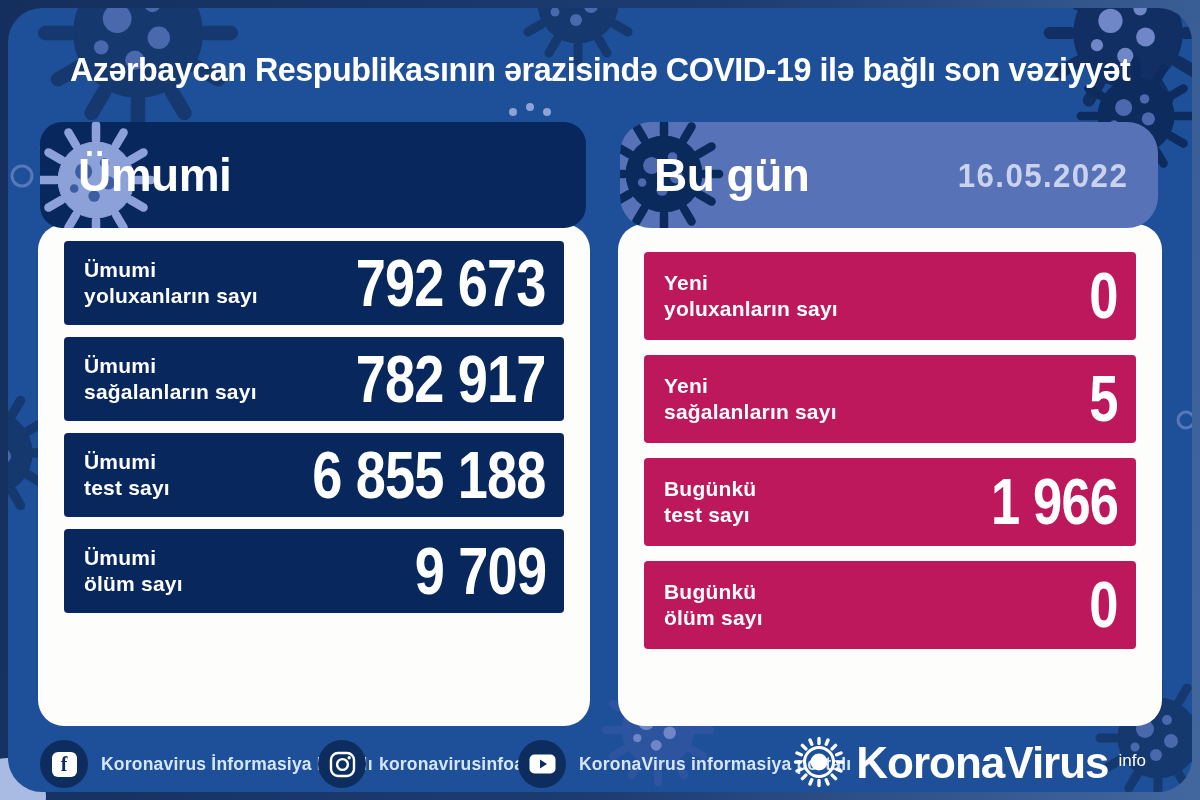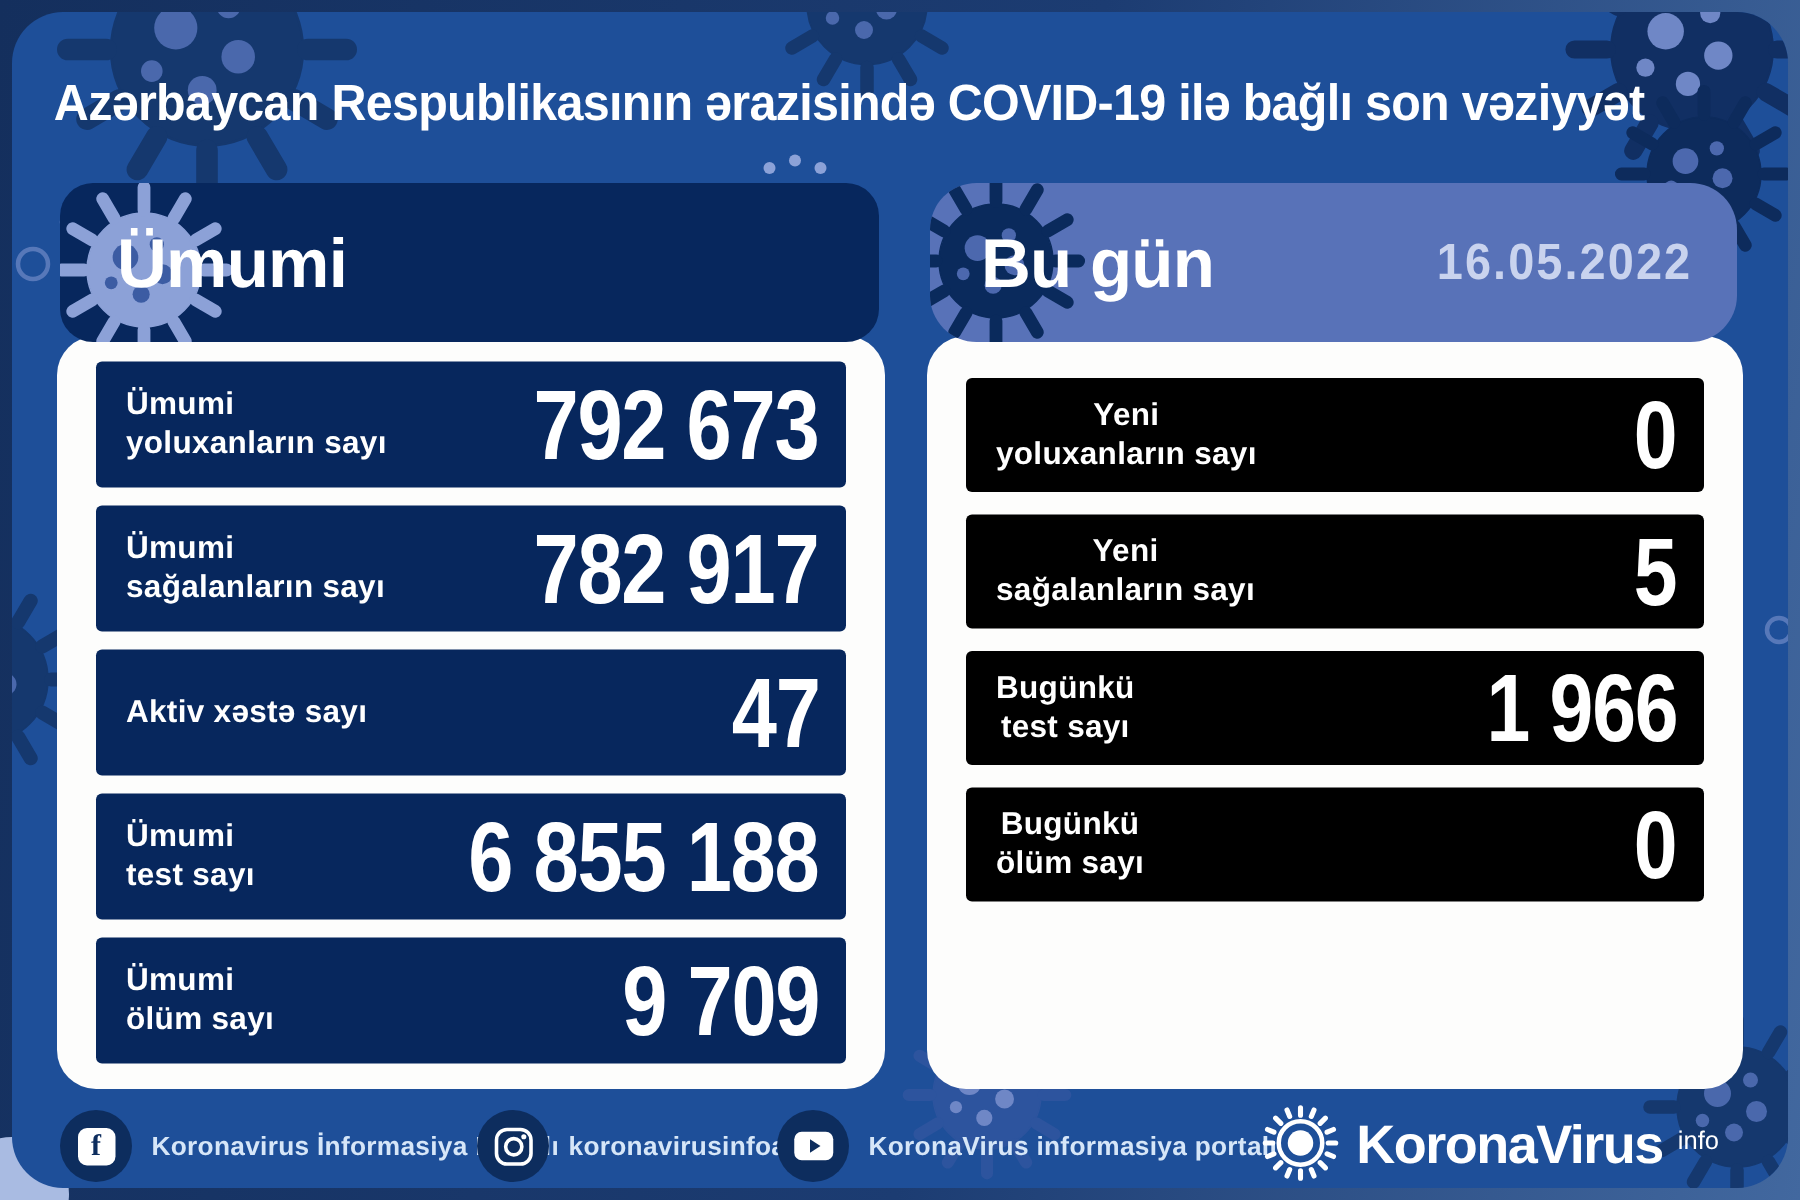--- a/index.html
+++ b/index.html
@@ -10,21 +10,21 @@
     position:relative; overflow:hidden;
   }
   .corner-glow { position:absolute; left:-30px; bottom:-34px; width:76px; height:76px;
     border-radius:50%; background:#a9bbe2; }
   .canvas {
     position:absolute; inset:8px; background:#1e4f99; border-radius:34px; overflow:hidden;
   }
   .decor { position:absolute; inset:0; width:100%; height:100%; pointer-events:none; }
 
   .page-title {
-    position:absolute; top:42px; left:0; right:0; 
+    position:absolute; top:42px; left:0; right:0; text-align:center;
     color:#ffffff; font-size:34px; font-weight:bold; letter-spacing:-0.5px; z-index:3;
   }
   .page-title .squeeze { display:inline-block; transform:scaleX(0.95); transform-origin:center; white-space:nowrap; }
 
   .hdr {
     position:absolute; top:114px; height:106px; border-radius:22px; overflow:hidden; z-index:2;
     display:flex; align-items:center;
   }
   .hdr-left  { left:32px;  width:546px; background:#07275d; padding-left:38px; }
   .hdr-right { left:612px; width:538px; background:#5872b8; padding-left:34px; padding-right:30px; justify-content:space-between;border-radius:31px; }
@@ -38,37 +38,37 @@
     padding:17px 26px;
   }
   .card-left  { left:30px;  width:552px; }
   .card-right { left:610px; width:544px; padding-top:28px; }
 
   .row {
     border-radius:4px; display:flex; align-items:center; justify-content:space-between;
     padding:0 18px 0 20px; color:#fff;
   }
   .card-left  .row { background:#07275d; height:84px; margin-bottom:12px; }
-  .card-right .row { background:#000000; height:76px; margin-bottom:15px;text-align:center; }
+  .card-right .row { background:#be185d; height:88px; margin-bottom:15px; }
   .row:last-child { margin-bottom:0; }
   .row-label { font-size:21px; font-weight:bold; line-height:1.22; letter-spacing:0.2px; }
   .row-label div:empty { display:none; }
   .row-value {
     font-size:66px; font-weight:bold; white-space:nowrap;
     transform:scaleX(0.82); transform-origin:right center; letter-spacing:-1px;
   }
   .card-right .row-value { font-size:64px; }
 
   .footer-item { position:absolute; top:731px; height:50px; display:flex; align-items:center; gap:13px; z-index:2; text-decoration:none; }
   .soc-circle { width:48px; height:48px; border-radius:50%; background:#0d2d5e; display:flex; align-items:center; justify-content:center; flex:0 0 auto; }
   .soc-label { color:#d6e6f8; font-size:17.5px; font-weight:600; letter-spacing:0.2px; white-space:nowrap; }
   .fb-sq { width:25px; height:25px; background:#fff; border-radius:6px; display:flex; align-items:center; justify-content:center; }
   .fb-sq span { color:#0d2d5e; font-weight:800; font-size:20px; font-family:"Liberation Serif",serif; }
   .brand { position:absolute; top:727px; right:46px; height:56px; display:flex; align-items:flex-start; gap:10px; z-index:2; }
-  .brand-text { color:#fff; font-size:36px; font-weight:bold; letter-spacing:-1px; line-height:56px; }
+  .brand-text { color:#fff; font-size:44px; font-weight:bold; letter-spacing:-1px; line-height:56px; }
   .brand-sup { color:#fff; font-size:17px; font-weight:400; margin-top:16px; }
 </style>
 </head>
 <body>
 
 <div class="corner-glow"></div>
 
 <div class="canvas">
 
   <svg class="decor" viewBox="0 0 1184 784">
@@ -130,26 +130,20 @@
     </div>
     <div class="row">
       <div class="row-label">
         <div>Ümumi</div>
           <div>sağalanların sayı</div>
       </div>
       <div class="row-value">782 917</div>
     </div>
     <div class="row">
       <div class="row-label">
-        <div>Aktiv xəstə sayı</div>
-      </div>
-      <div class="row-value">47</div>
-    </div>
-    <div class="row">
-      <div class="row-label">
         <div>Ümumi</div>
           <div>test sayı</div>
       </div>
       <div class="row-value">6 855 188</div>
     </div>
     <div class="row">
       <div class="row-label">
         <div>Ümumi</div>
           <div>ölüm sayı</div>
       </div>

